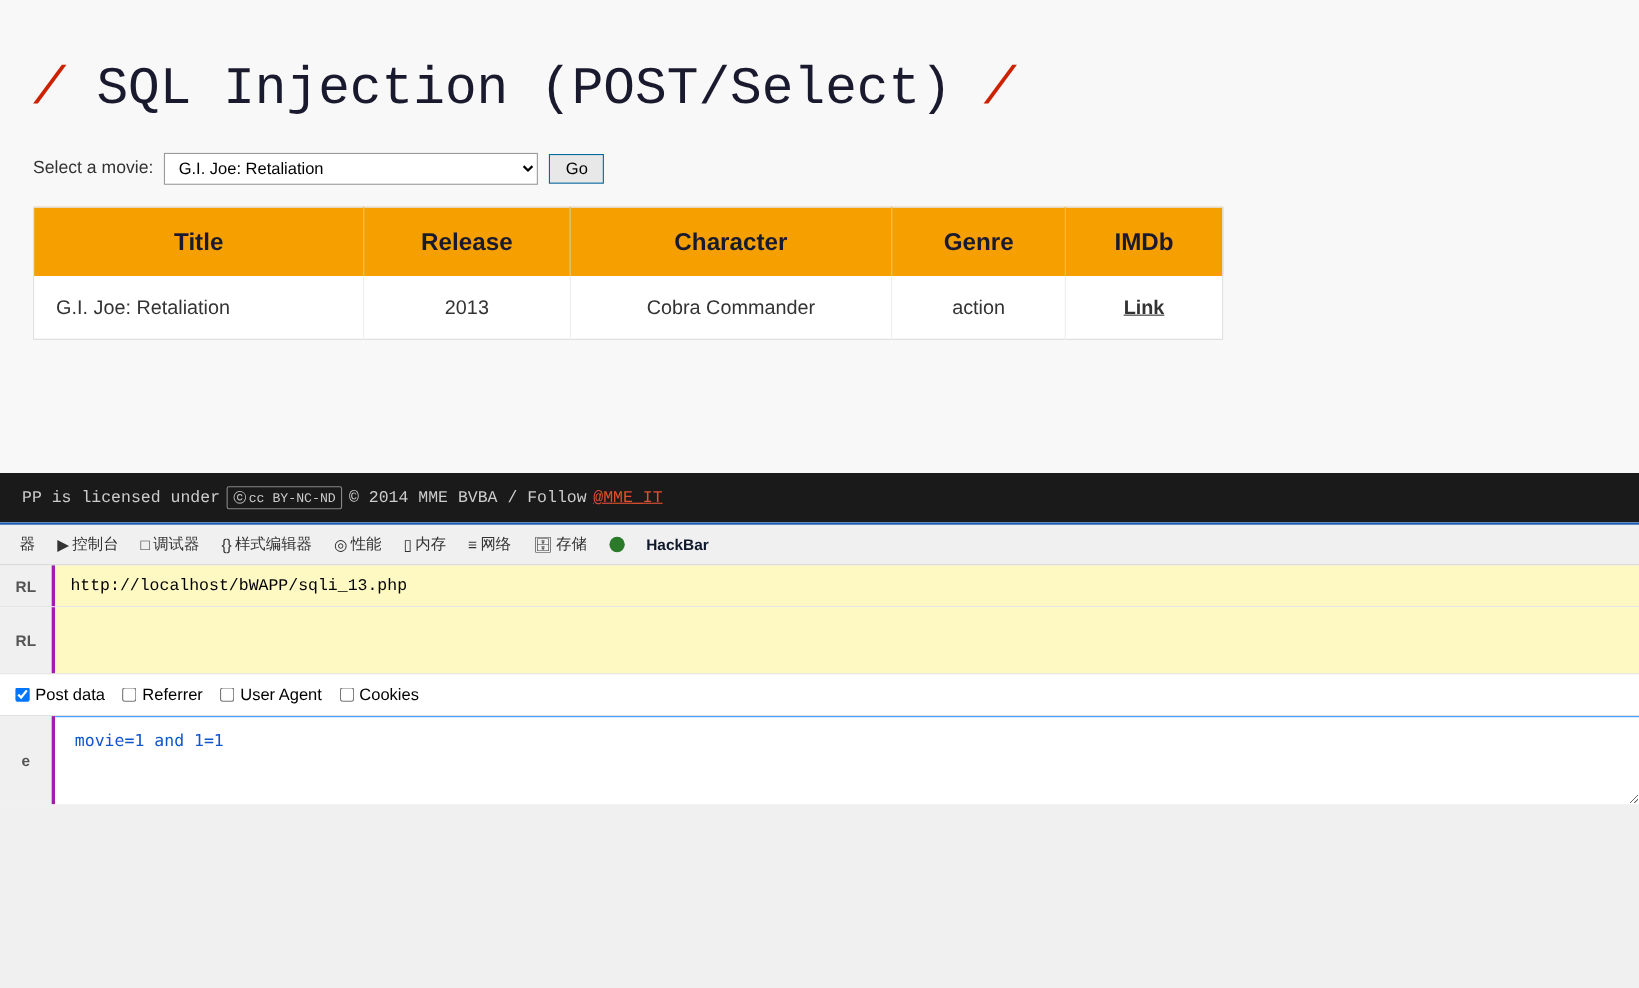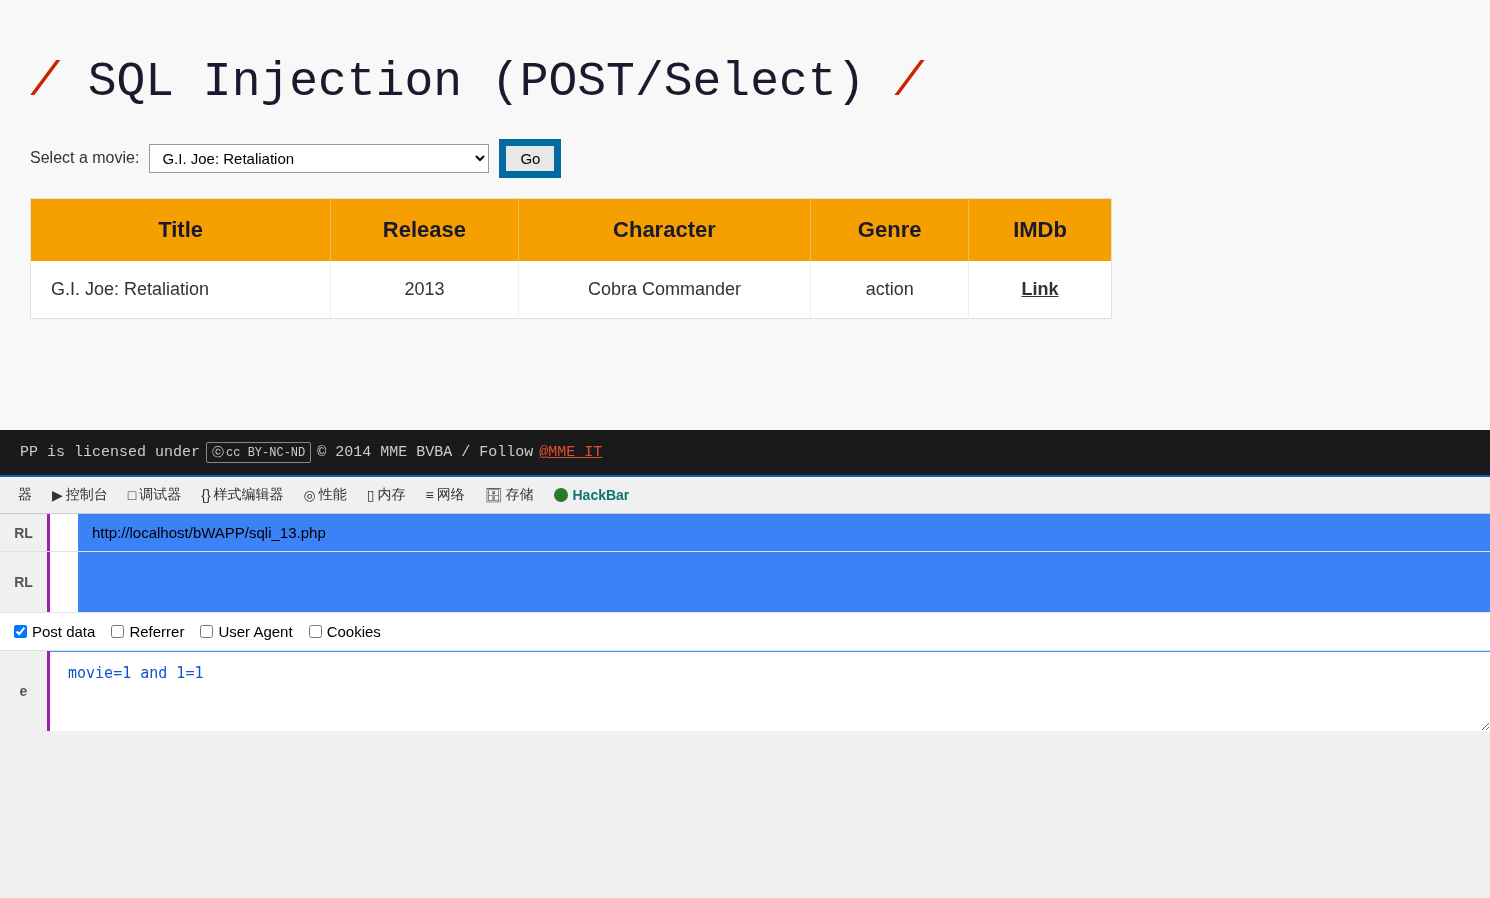--- a/index.html
+++ b/index.html
@@ -40,21 +40,21 @@
       font-size: 15px;
       padding: 4px 8px;
       border: 1px solid #999;
       width: 340px;
       background: white;
       cursor: pointer;
     }
     .go-button {
       font-size: 15px;
       padding: 4px 14px;
-      border: 7px solid #0369a1;
+      border: 1px solid #0369a1;
       background: #e8e8e8;
       cursor: pointer;
     }
 
     
     .results-table {
       width: 1082px;
       border-collapse: collapse;
       border: 1px solid #e0e0e0;
     }
@@ -133,25 +133,25 @@
     }
     .dev-toolbar .toolbar-item {
       display: flex;
       align-items: center;
       gap: 3px;
       padding: 3px 8px;
       cursor: pointer;
       white-space: nowrap;
     }
     .dev-toolbar .hackbar-item {
-      color: #0f766e;
+      color: #0f172a;
       font-weight: bold;
       display: flex;
       align-items: center;
-      gap: 5px;
+      gap: 20px;
     }
     .hackbar-dot {
       width: 14px;
       height: 14px;
       border-radius: 50%;
       background: #2a7a2a;
       display: inline-block;
     }
 
     
@@ -176,24 +176,23 @@
       display: flex;
       align-items: center;
       min-width: 50px;
       justify-content: center;
     }
     .hackbar-url-input {
       flex: 1;
       border: none;
       padding: 10px 14px;
       font-size: 15px;
-      font-family: Liberation Sans, sans-serif;
+      font-family: Liberation Mono, monospace;
       outline: none;
-      background: #3b82f6;
-      margin-left: 28px;
+      background: #fef9c3;
     }
     .hackbar-url-row2 {
       display: flex;
       align-items: stretch;
       border-bottom: 1px solid #e0e0e0;
     }
 
     .hackbar-checkboxes {
       display: flex;
       align-items: center;

